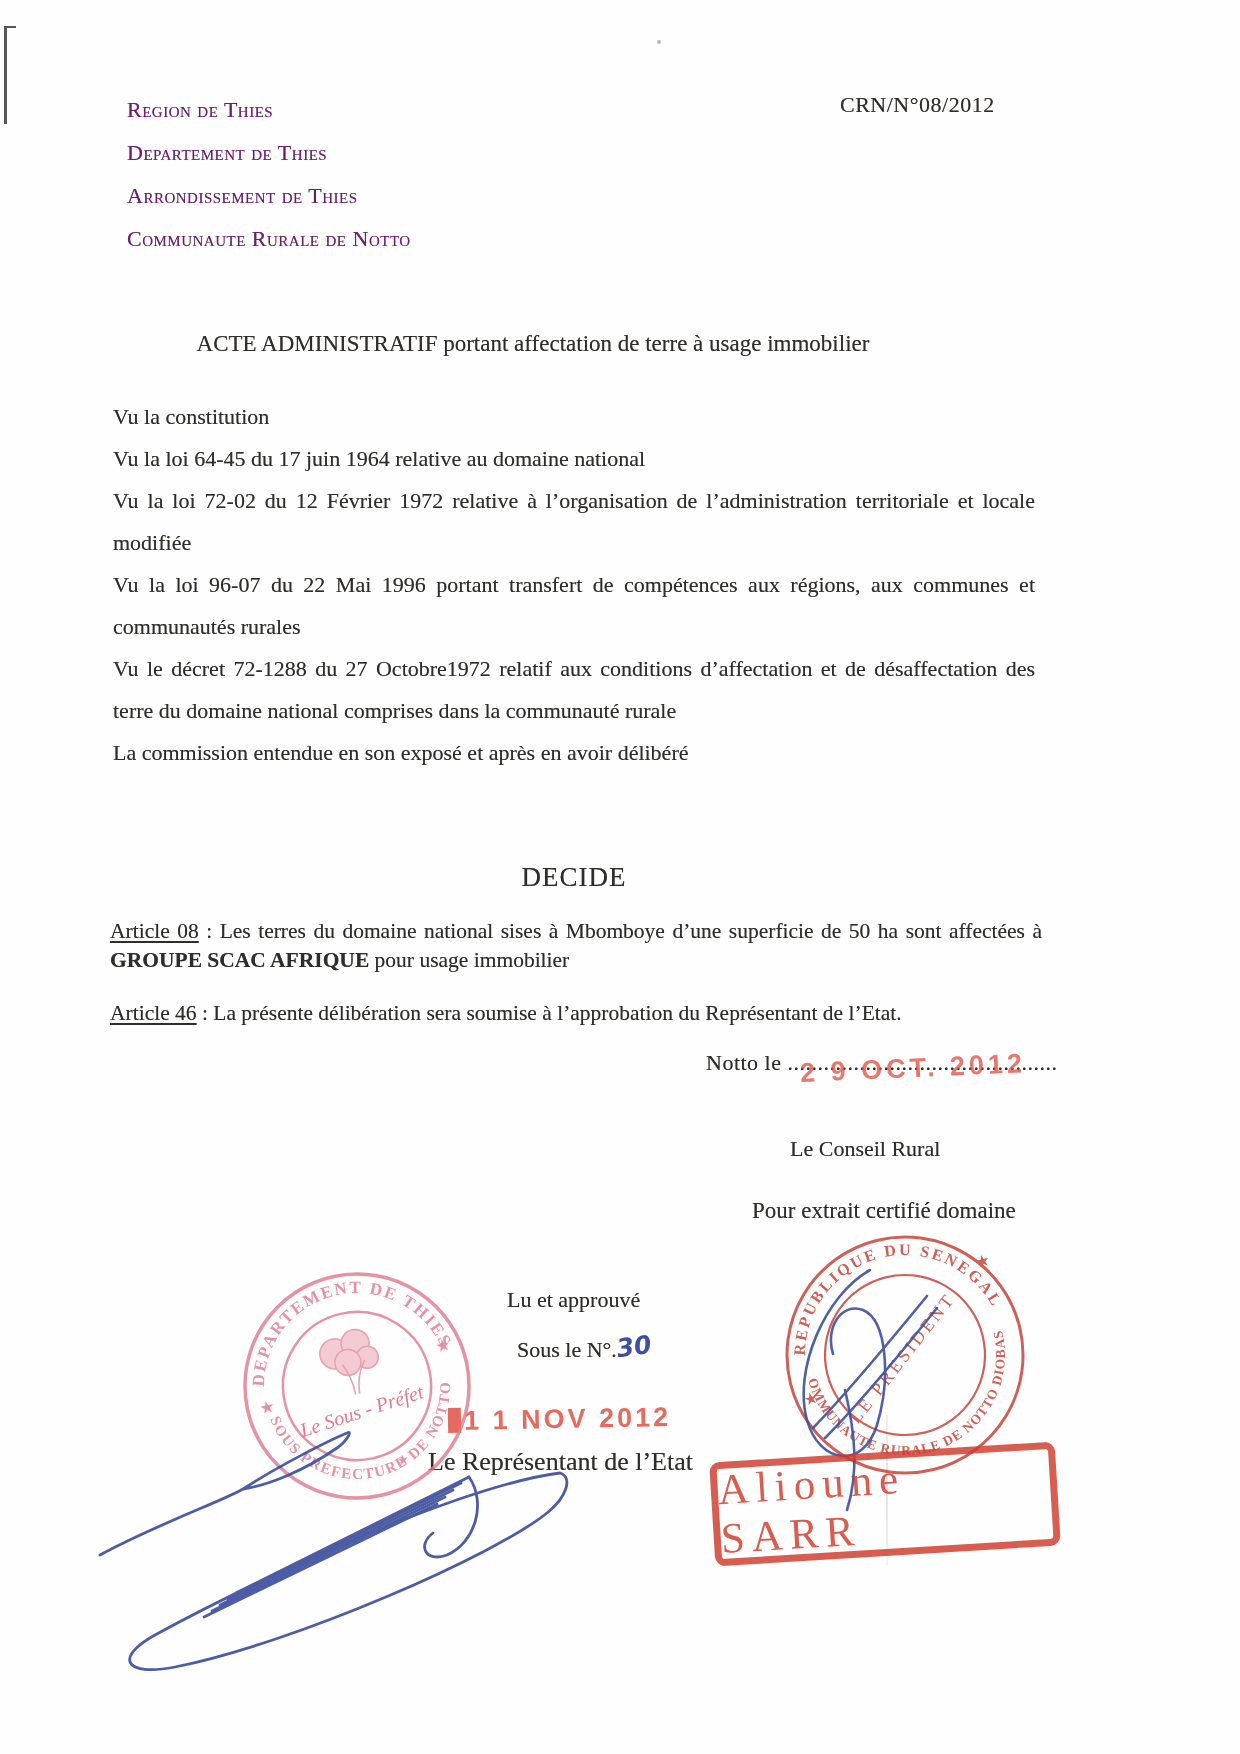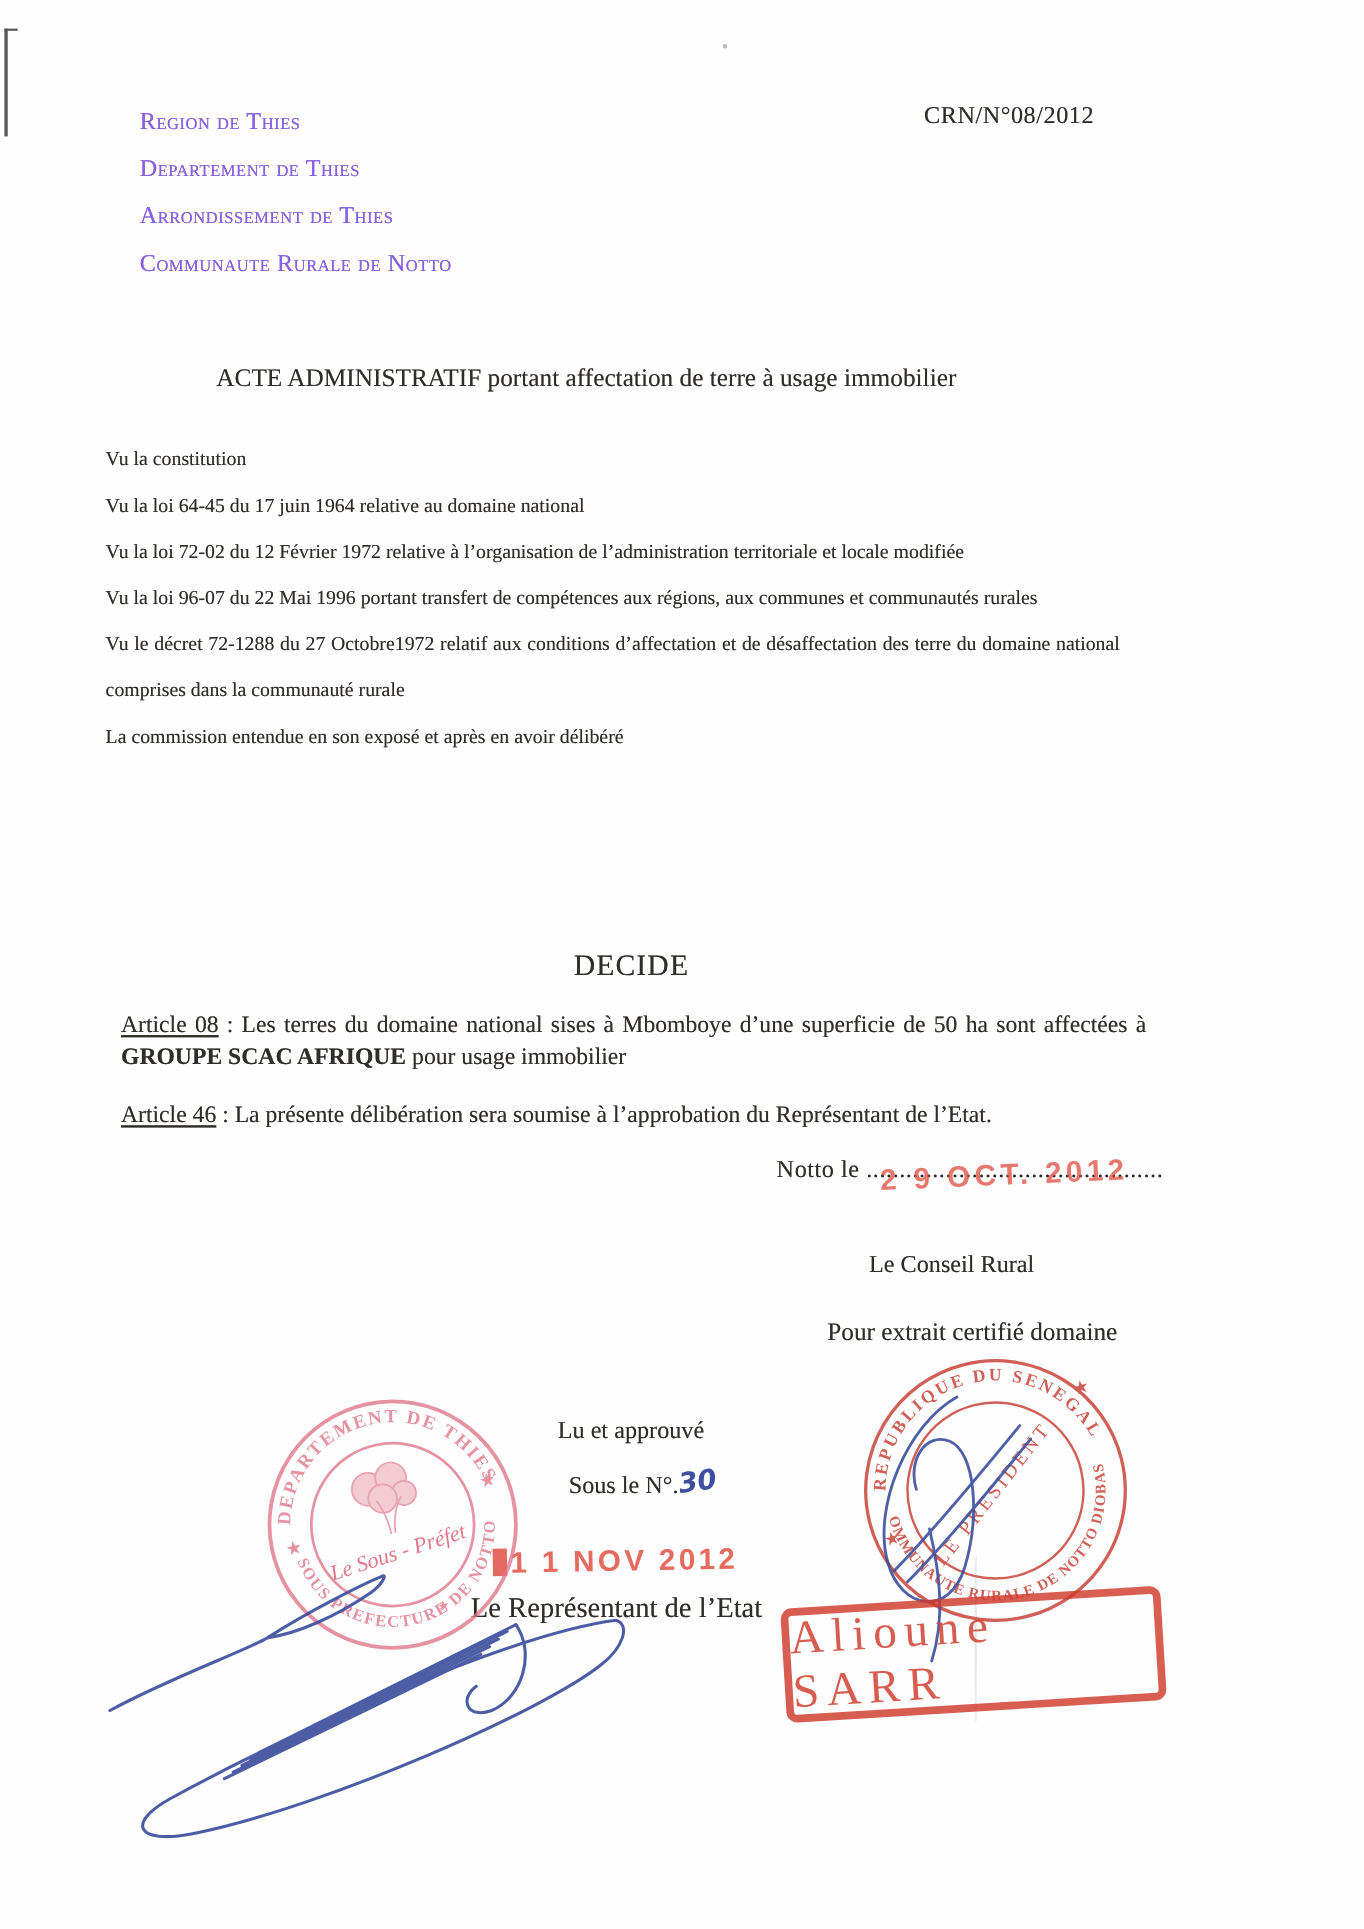--- a/index.html
+++ b/index.html
@@ -11,37 +11,37 @@
     font-family:"Liberation Serif", serif;
     color:#2f2d2a;
   }
   .abs{position:absolute;}
   
   .letterhead{
     left:127px;top:88px;
     font-variant:small-caps;
     font-size:22px;line-height:43px;
     letter-spacing:.5px;
-    color:#8b5cf6;
+    color:#701a75;
     text-shadow:0 0 .6px rgba(40,40,40,.55);
   }
   .refno{
     left:840px;top:92px;
     font-size:22px;letter-spacing:.5px;
     text-shadow:0 0 .6px rgba(40,40,40,.5);
   }
   .doc-title{
     left:113px;top:331px;width:840px;
     text-align:center;
     font-size:23px;
     text-shadow:0 0 .6px rgba(40,40,40,.5);
   }
   .recitals{
-    left:96px;top:396px;width:922px;
-    font-size:18px;line-height:42px;
+    left:113px;top:396px;width:922px;
+    font-size:22px;line-height:42px;
     text-align:justify;
     text-shadow:0 0 .5px rgba(40,40,40,.5);
   }
   .recitals p{margin:0;}
   .decide{
     left:113px;top:862px;width:922px;
     text-align:center;
     font-size:27px;letter-spacing:1px;
     text-shadow:0 0 .6px rgba(40,40,40,.55);
   }

